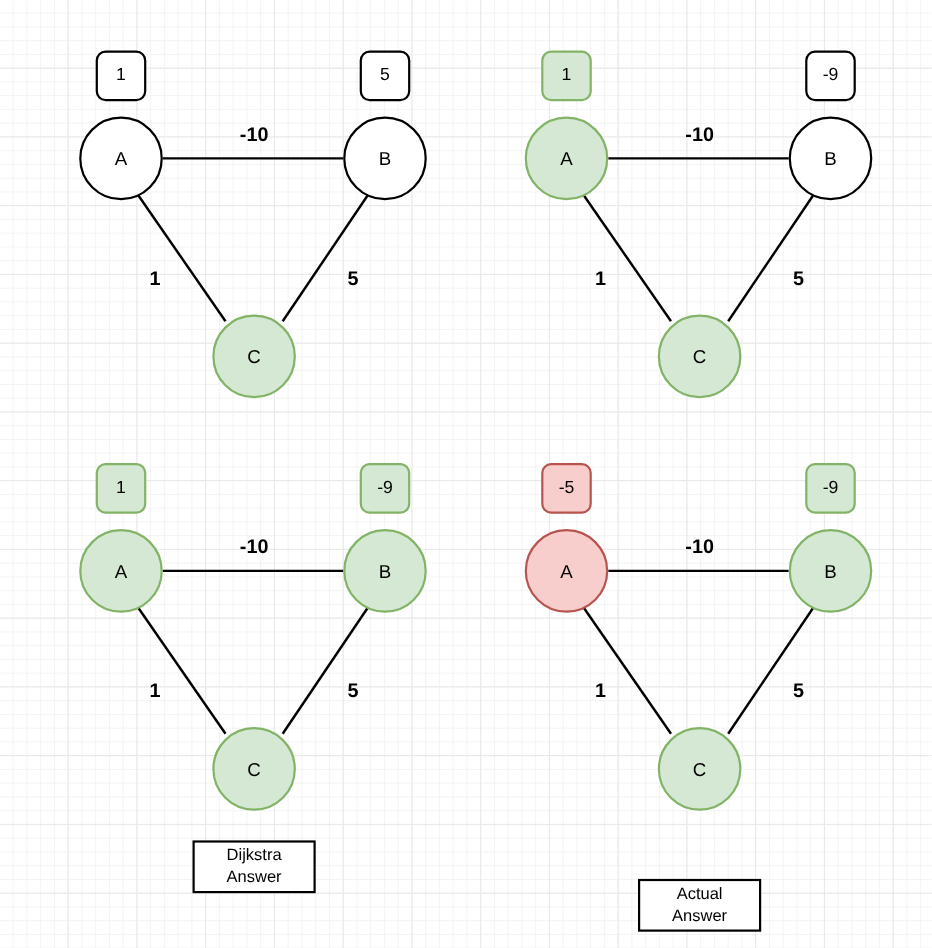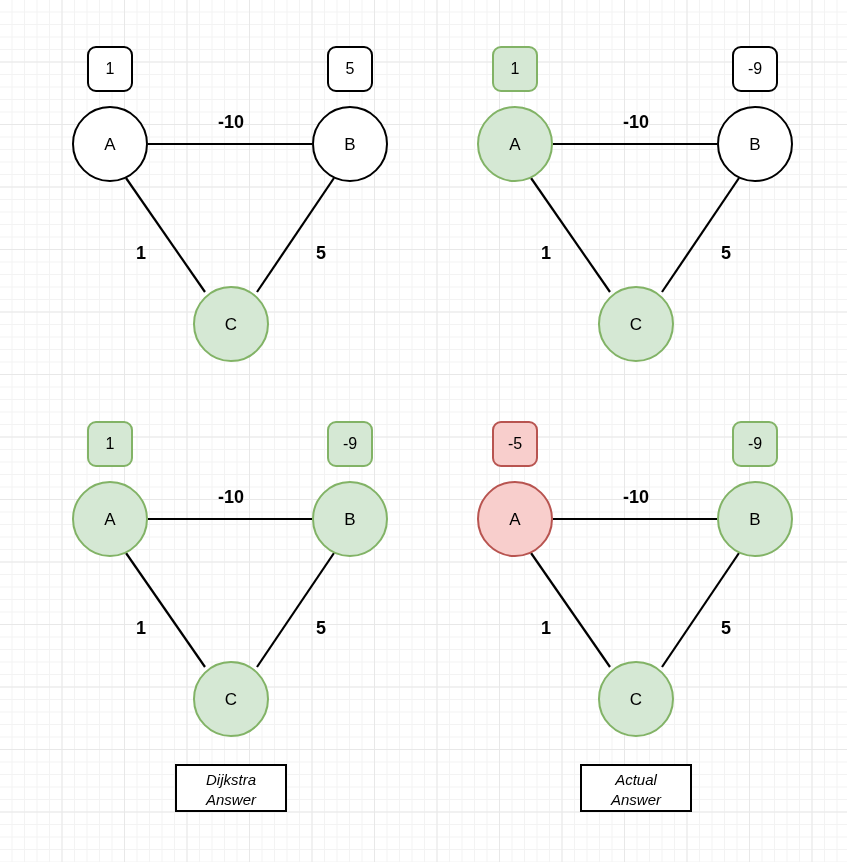--- a/index.html
+++ b/index.html
@@ -96,27 +96,26 @@
     font-weight: bold;
   }
   .caption {
     position: absolute;
     box-sizing: border-box;
     border: 2px solid #000000;
     background: #ffffff;
     display: flex;
     flex-direction: column;
     align-items: center;
-    justify-content: flex-end;
+    justify-content: center;
     font-size: 15px;
     color: #000000;
     line-height: 1.35;
     width: 112px;
     height: 48px;
-    font-style: italic;
   }
 </style>
 </head>
 <body>
 
 <div id="canvas">
 
   <svg class="edge-layer" width="847" height="862" viewBox="0 0 847 862" xmlns="http://www.w3.org/2000/svg">
 
     <line x1="148" y1="144" x2="312" y2="144" stroke="#000000" stroke-width="2.2"></line>
@@ -218,18 +217,18 @@
     <span>B</span>
   </div>
   <div class="node green" style="left:598px; top:661px;">
     <span>C</span>
   </div>
 
   <div class="edge-label" style="left:636px; top:497px;">-10</div>
   <div class="edge-label" style="left:546px; top:628px;">1</div>
   <div class="edge-label" style="left:726px; top:628px;">5</div>
 
-  <div class="caption" style="left:580px; top:764px;">
+  <div class="caption" style="left:580px; top:799px;">
     <span>Actual</span>
     <span>Answer</span>
   </div>
 
 </div>
 
 </body></html>

